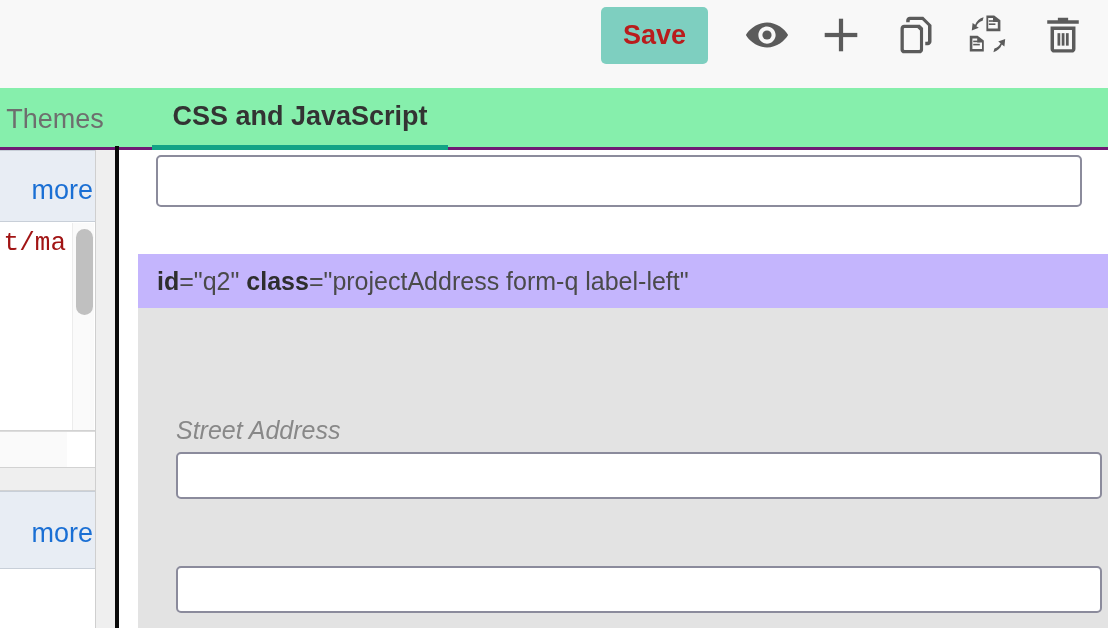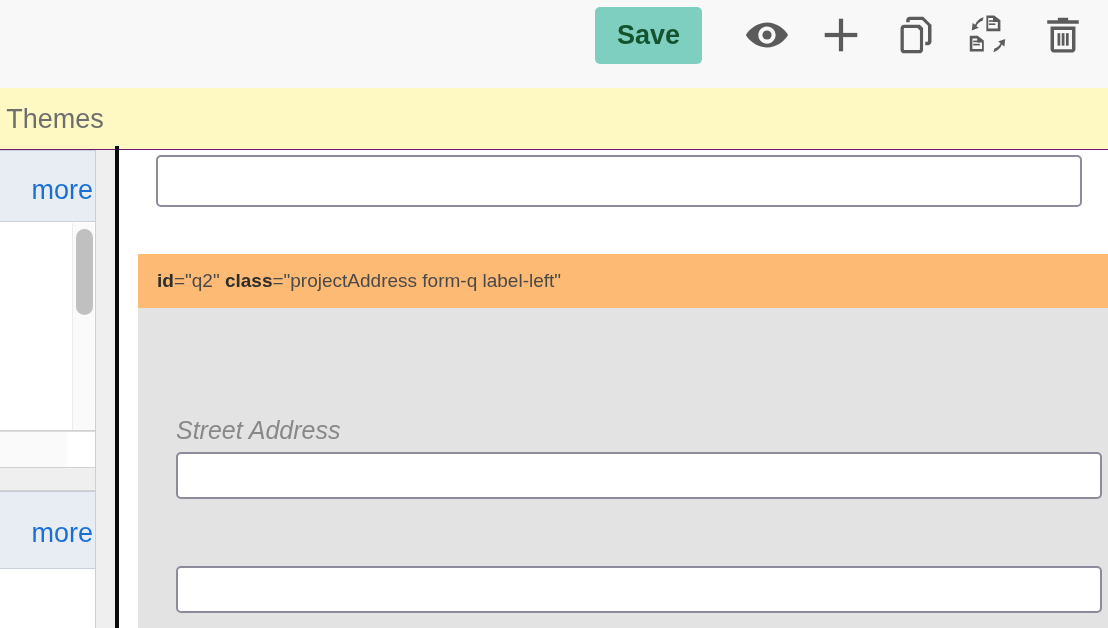--- a/index.html
+++ b/index.html
@@ -14,39 +14,39 @@
   
   .toolbar {
     position: absolute; left: 0; top: 0; width: 1108px; height: 88px;
     background: #f8f8f8;
   }
   .toolbar-actions {
     position: absolute; right: 8px; top: 0; height: 70px;
     display: flex; align-items: center; gap: 0;
   }
   .save-btn {
-    background: #7ecfc0; color: #14532d;
+    background: #7ecfc0; color: #b91c1c;
     border: none; border-radius: 5px;
     font-size: 27px; font-weight: bold;
     font-family: "Liberation Sans", sans-serif;
     padding: 0 22px; height: 57px; line-height: 57px;
-    cursor: pointer; margin-right: 28px;
+    cursor: pointer; margin-right: 22px;
     display: inline-block;
   }
   .icon-btn {
     width: 74px; height: 62px;
     display: flex; align-items: center; justify-content: center;
     cursor: pointer; background: transparent; border: none;
   }
   .icon-btn svg { display: block; fill: #5b5b5b; }
 
   
   .tabbar {
     position: absolute; left: 0; top: 88px; width: 1108px; height: 62px;
-    background: #fef9c3; border-bottom: 1px solid #701a75;
+    background: #86efac; border-bottom: 3px solid #701a75;
   }
   .tab {
     position: absolute; top: 0; height: 62px;
     display: flex; align-items: center; justify-content: center;
     font-size: 27px; cursor: pointer;
     font-family: "Liberation Sans", sans-serif;
   }
   .tab.inactive { color: #6e6e6e; left: -10px; width: 130px; }
   .tab.active {
     color: #333333; font-weight: bold;
@@ -102,24 +102,24 @@
   .preview {
     position: absolute; left: 119px; top: 150px; width: 989px; height: 478px;
     background: #ffffff; overflow: hidden;
   }
   .top-input {
     position: absolute; left: 37px; top: 5px; width: 926px; height: 52px;
     background: #ffffff; border: 2px solid #8b8b9c; border-radius: 5px;
   }
   .idclass-strip {
     position: absolute; left: 19px; top: 104px; width: 970px; height: 54px;
-    background: #fdba74;
+    background: #c4b5fd;
     display: flex; align-items: center;
     padding-left: 19px;
-    font-size: 19px; color: #4a4a4a;
+    font-size: 25px; color: #4a4a4a;
     font-family: "Liberation Sans", sans-serif;
     white-space: nowrap;
   }
   .idclass-strip b { color: #2e2e2e; font-weight: bold; }
   .qbody {
     position: absolute; left: 19px; top: 158px; width: 970px; height: 320px;
     background: #e3e3e3;
   }
   .q-title {
     position: absolute; left: 38px; top: 42px;
@@ -188,27 +188,29 @@
           <rect x="11.3" y="11" width="1.5" height="6.8"></rect>
           <rect x="13.6" y="11" width="1.5" height="6.8"></rect>
         </svg>
       </span>
 
     </div>
   </div>
 
   <div class="tabbar">
     <div class="tab inactive">Themes</div>
+    <div class="tab active">CSS and JavaScript</div>
   </div>
 
   <div class="sidebar">
 
     <div class="side-block side-morebar" style="top:0; height:72px; padding-top:26px;">more</div>
 
     <div class="side-block side-editor" style="top:73px; height:208px;">
+      <div class="side-code" style="padding-top:6px; padding-right:30px;">t/ma</div>
       <div class="side-scrolltrack">
         <div class="side-scrollthumb" style="top:6px; height:86px;"></div>
       </div>
     </div>
 
     <div class="side-block side-footer" style="top:281px; height:36px;">
       <div class="side-footer-white"></div>
     </div>
 
     <div class="side-block side-divider" style="top:317px; height:24px;"></div>

